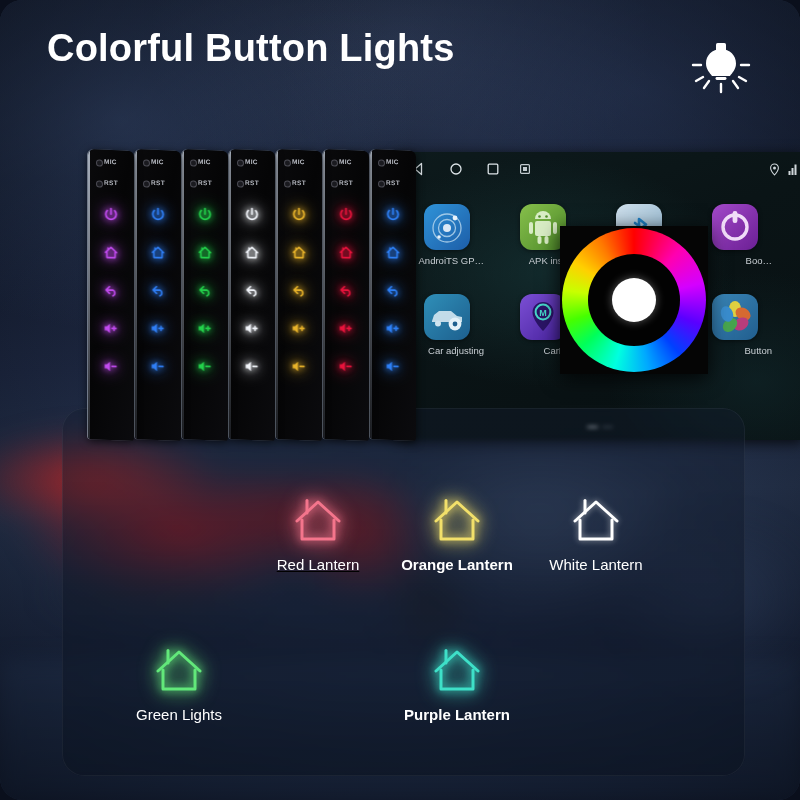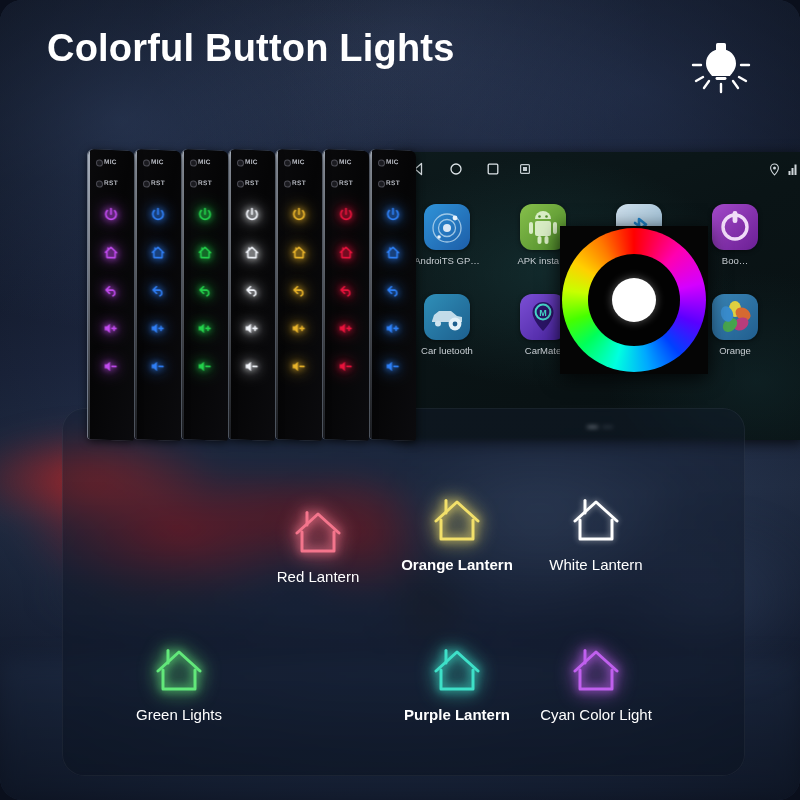--- a/index.html
+++ b/index.html
@@ -118,21 +118,21 @@
       radial-gradient(ellipse 200px 150px at 360px 230px, rgba(20,48,52,.45), rgba(0,0,0,0) 74%);
   }
   .hu-navbar { position: absolute; left: 0; top: 0; width: 100%; height: 34px; }
   .nav-ic { position: absolute; top: 10px; width: 14px; height: 14px; }
   .nav-ic svg { display:block; width:100%; height:100%; }
   .stat-ic { position:absolute; top: 11px; width: 11px; height: 13px; }
   .stat-ic svg { display:block; width:100%; height:100%; }
 
   .hu-grid { position: absolute; left: 14px; top: 52px; width: 396px; }
   .app {
-    position: absolute; width: 74px; text-align: center;
+    position: absolute; width: 74px; text-align: right;
   }
   .app-ico {
     width: 46px; height: 46px; margin: 0 auto 5px;
     border-radius: 12px; position: relative; overflow: hidden;
     box-shadow: 0 1px 4px rgba(0,0,0,.5);
   }
   .app-ico svg { position:absolute; left:0; top:0; width:100%; height:100%; }
   .app-lab {
     font-size: 9.5px; color: #c9cfd4; white-space: nowrap;
     overflow: hidden; text-overflow: ellipsis;
@@ -587,21 +587,21 @@
                   <stop offset="1" stop-color="#1d5f8e"></stop>
                 </linearGradient>
               </defs>
         <rect width="46" height="46" fill="url(#g5)"></rect>
         <path d="M8 27 L10 21 L15 17 H27 L33 22 L38 23 V28 H8 Z" fill="#cfe4ef" opacity=".92"></path>
         <circle cx="14" cy="29.5" r="3" fill="#cfe4ef"></circle>
         <circle cx="31" cy="30" r="6.4" fill="#e4f1f8"></circle>
         <circle cx="31" cy="30" r="2.4" fill="#1d5f8e"></circle>
             </svg>
      </div>
-     <div class="app-lab">Car luetooth</div>
+     <div class="app-lab">Car adjusting</div>
         </div>
         <div class="app" style="left: 96px; top: 90px;">
           <div class="app-ico">
        <svg viewBox="0 0 46 46">
               <defs>
                 <linearGradient id="g6" x1="0" y1="0" x2="1" y2="1">
         <stop offset="0" stop-color="#7b4fd4"></stop>
                   <stop offset="1" stop-color="#46219c"></stop>
                 </linearGradient>
               </defs>
@@ -635,39 +635,39 @@
         <rect width="46" height="46" fill="url(#g7)"></rect>
         <g opacity=".95">
           <ellipse cx="23" cy="15" rx="6" ry="8" fill="#e8d53c"></ellipse>
           <ellipse cx="31" cy="20" rx="8" ry="6" fill="#e06a2c" transform="rotate(30 31 20)"></ellipse>
           <ellipse cx="29" cy="30" rx="6" ry="8" fill="#c03a7a" transform="rotate(60 29 30)"></ellipse>
           <ellipse cx="18" cy="31" rx="8" ry="6" fill="#4aa84a" transform="rotate(-40 18 31)"></ellipse>
           <ellipse cx="15" cy="20" rx="6" ry="8" fill="#3a8fd0" transform="rotate(-20 15 20)"></ellipse>
         </g>
             </svg>
      </div>
-     <div class="app-lab">Orange</div>
+     <div class="app-lab">Button</div>
         </div>
       </div>
 
     <div class="hu-dots">
       <i></i>
       <i class="dim"></i>
     </div>
 
     <div class="wheel-panel">
       <div class="wheel"></div>
       <div class="wheel-inner"></div>
       <div class="wheel-center"></div>
     </div>
   </div>
 
   <div class="card">
     <div class="legend">
-        <div class="leg" style="left: 181px; top: 100px;">
+        <div class="leg" style="left: 181px; top: 88px; text-decoration: underline;">
           <div class="leg-ico">
        <svg viewBox="0 0 54 48" style="filter:drop-shadow(0 0 4px #f4758c) drop-shadow(0 0 9px #f4758c)">
          <path d="M6 25 L27 6 L48 25" fill="none" stroke="#f4758c" stroke-width="3" stroke-linecap="round" stroke-linejoin="round"></path>
          <path d="M16 17 V4.5" fill="none" stroke="#f4758c" stroke-width="3" stroke-linecap="round"></path>
          <path d="M11 24 V43 H43 V24" fill="none" stroke="#f4758c" stroke-width="3" stroke-linecap="round" stroke-linejoin="round"></path>
        </svg>
      </div>
      <div class="leg-lab">Red Lantern</div>
         </div>
         <div class="leg" style="left: 320px; top: 88px; font-weight: bold;">
@@ -703,26 +703,16 @@
         <div class="leg" style="left: 320px; top: 238px; font-weight: bold;">
           <div class="leg-ico">
        <svg viewBox="0 0 54 48" style="filter:drop-shadow(0 0 4px #3ee0c8) drop-shadow(0 0 9px #3ee0c8)">
          <path d="M6 25 L27 6 L48 25" fill="none" stroke="#3ee0c8" stroke-width="3" stroke-linecap="round" stroke-linejoin="round"></path>
          <path d="M16 17 V4.5" fill="none" stroke="#3ee0c8" stroke-width="3" stroke-linecap="round"></path>
          <path d="M11 24 V43 H43 V24" fill="none" stroke="#3ee0c8" stroke-width="3" stroke-linecap="round" stroke-linejoin="round"></path>
        </svg>
      </div>
      <div class="leg-lab">Purple Lantern</div>
         </div>
-        <div class="leg" style="left: 459px; top: 238px;">
-          <div class="leg-ico">
-       <svg viewBox="0 0 54 48" style="filter:drop-shadow(0 0 4px #c060ee) drop-shadow(0 0 9px #c060ee)">
-         <path d="M6 25 L27 6 L48 25" fill="none" stroke="#c060ee" stroke-width="3" stroke-linecap="round" stroke-linejoin="round"></path>
-         <path d="M16 17 V4.5" fill="none" stroke="#c060ee" stroke-width="3" stroke-linecap="round"></path>
-         <path d="M11 24 V43 H43 V24" fill="none" stroke="#c060ee" stroke-width="3" stroke-linecap="round" stroke-linejoin="round"></path>
-       </svg>
-     </div>
-     <div class="leg-lab">Cyan Color Light</div>
-        </div>
       </div>
   </div>
 
 </div>
 
 </body></html>

